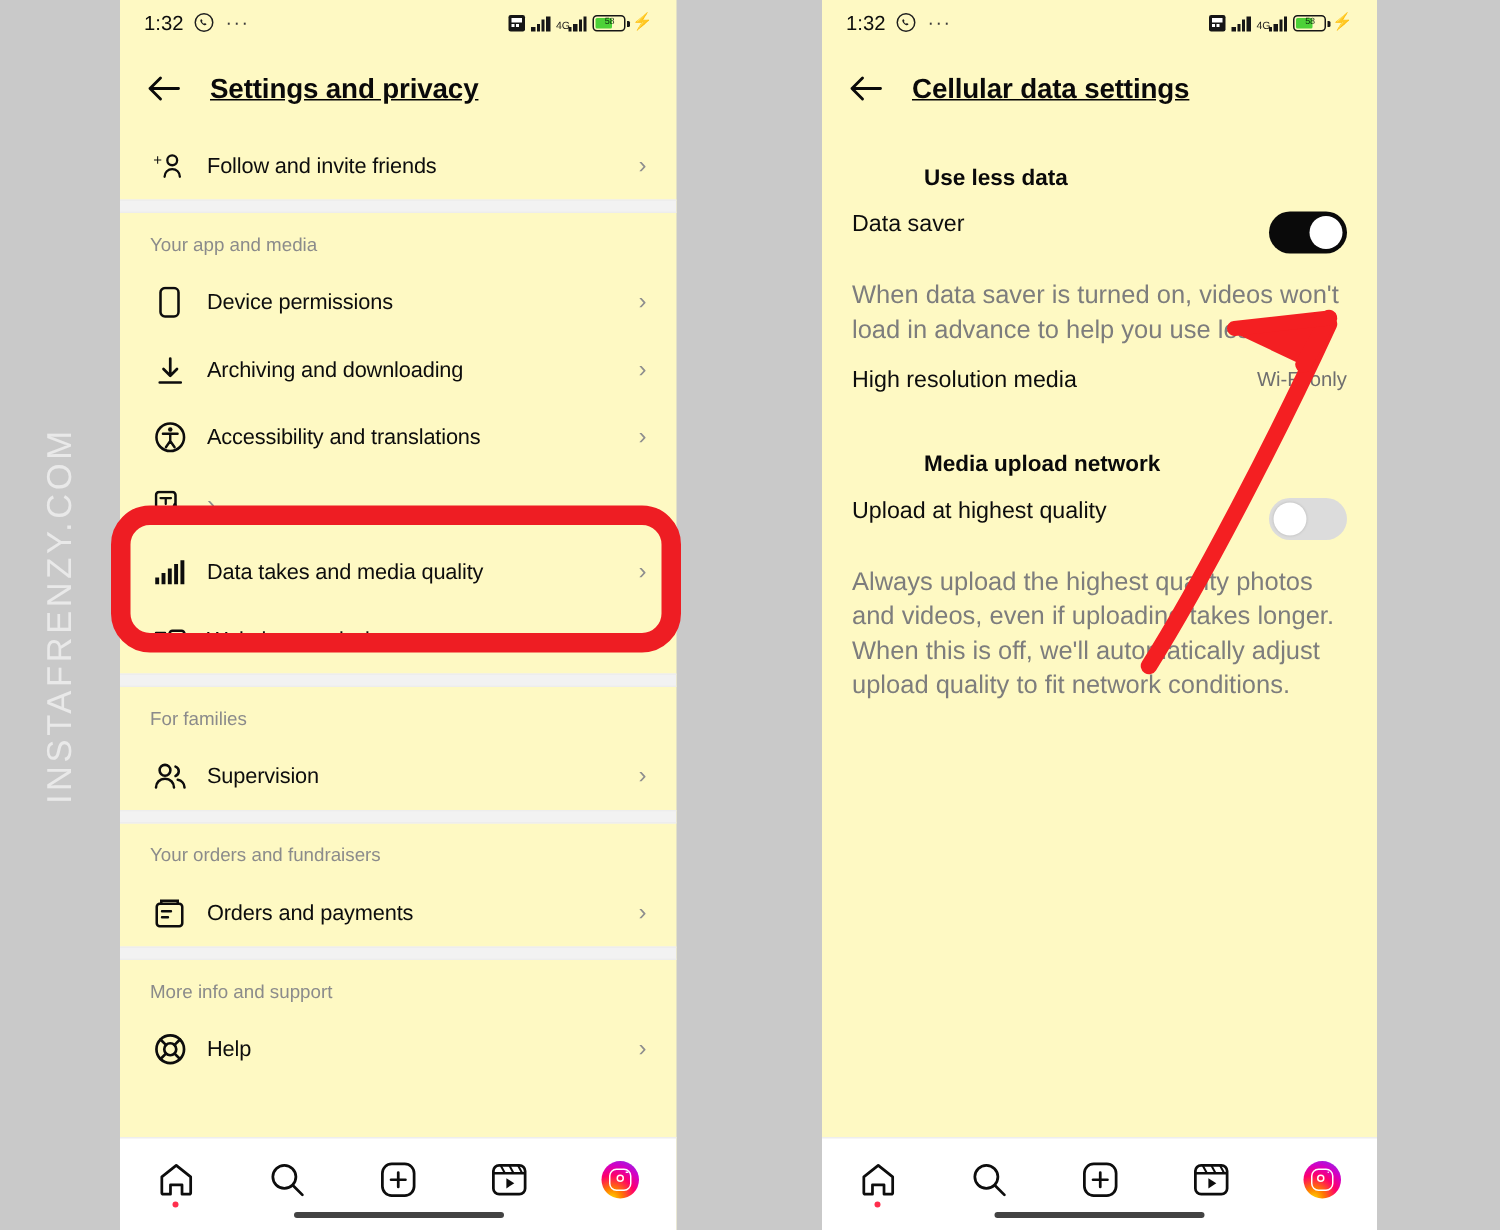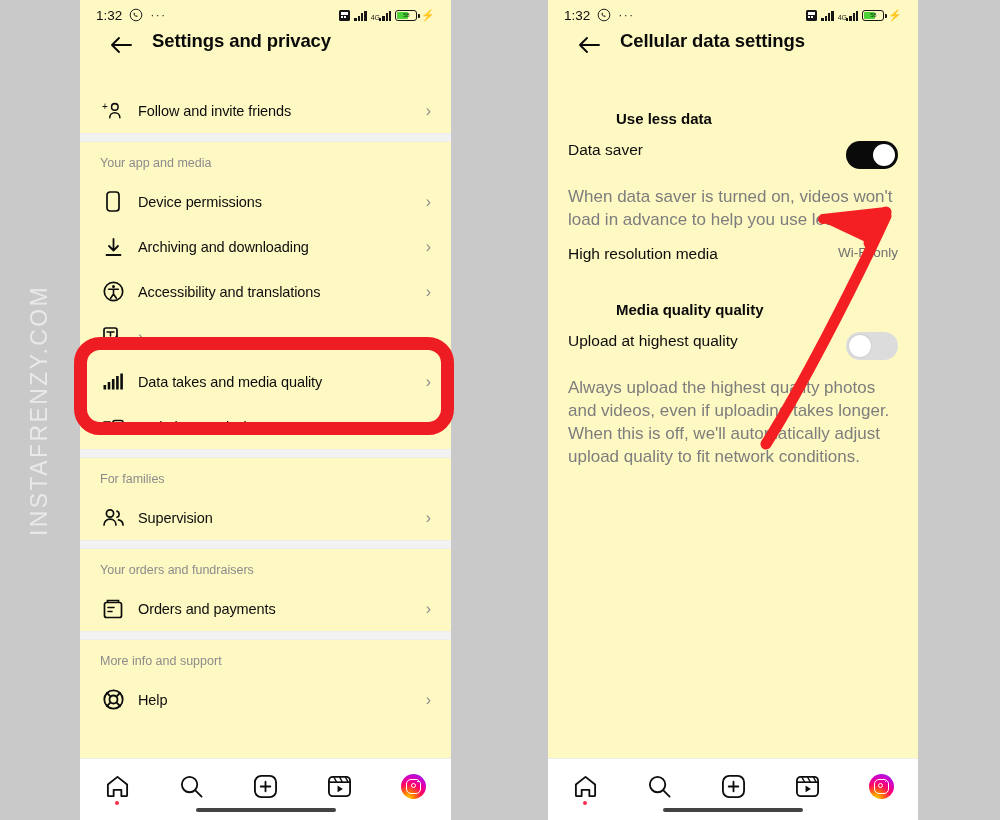--- a/index.html
+++ b/index.html
@@ -119,22 +119,24 @@
     background:#fff;
   }
   .simicon::after{
     content:""; position:absolute; left:2px; top:6.5px; width:2px; height:2px;
     background:#fff; box-shadow: 3px 0 0 #fff;
   }
 
   
   .app-header {
     display: flex;
+    align-items: center;
     height: 58px;
-    padding-left: 26px;
+    padding-left: 14px;
+    text-decoration: underline;
   }
   .back-arrow {
     width: 30px; height: 30px;
     display: flex; align-items: center; justify-content: center;
     margin-right: 16px;
     cursor: pointer;
   }
   .page-title {
     font-size: 18.5px;
     font-weight: bold;
@@ -586,21 +588,21 @@
         <span class="knob"></span>
       </span>
   </div>
   <div class="r-desc">When data saver is turned on, videos won't load in advance to help you use less data.</div>
 
   <div class="r-row">
     <span class="rlabel">High resolution media</span>
     <span class="rvalue">Wi-Fi only</span>
   </div>
 
-  <div class="r-section-title">Media quality quality</div>
+  <div class="r-section-title">Media upload network</div>
 
   <div class="r-row">
     <span class="rlabel">Upload at highest quality</span>
     <span class="toggle off">
         <span class="knob"></span>
       </span>
   </div>
   <div class="r-desc">Always upload the highest quality photos and videos, even if uploading takes longer. When this is off, we'll automatically adjust upload quality to fit network conditions.</div>
 
   <div class="bottom-nav">

